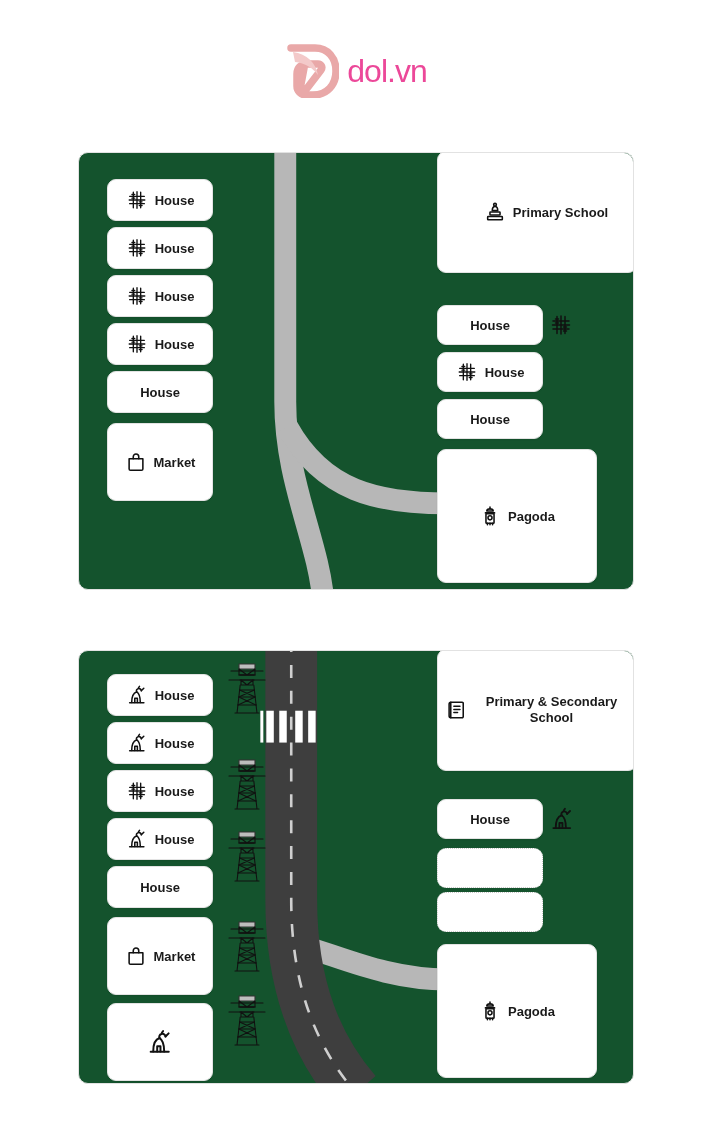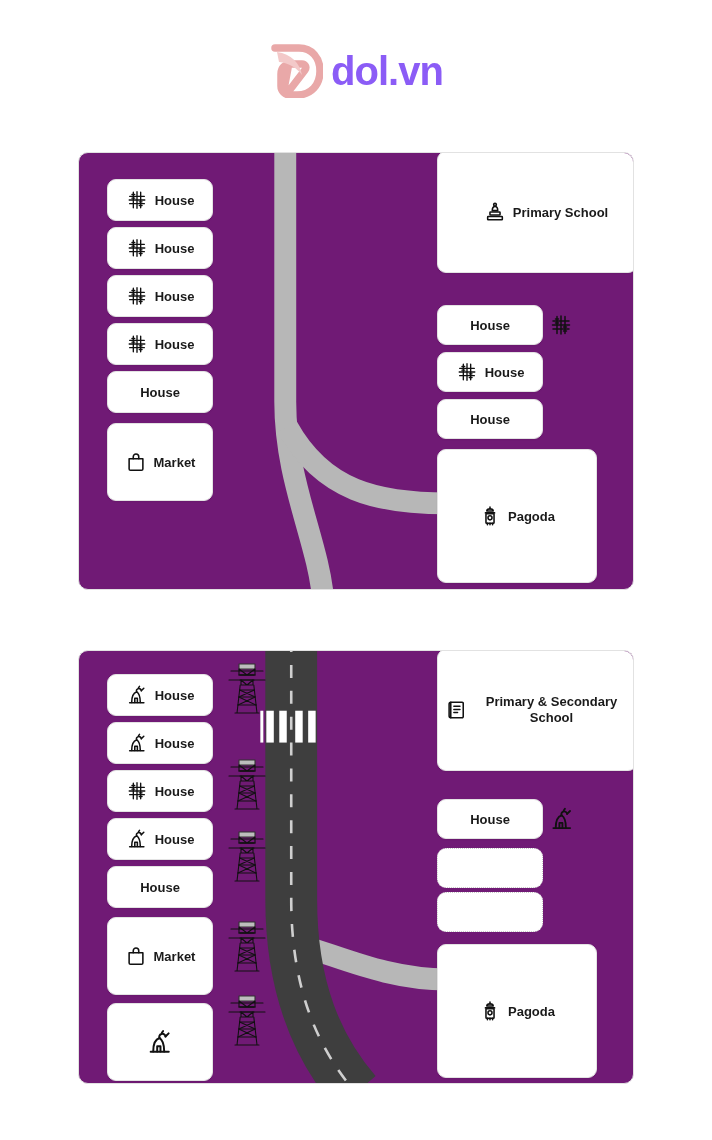--- a/index.html
+++ b/index.html
@@ -11,28 +11,28 @@
   }
   .page { position: relative; width: 712px; height: 1140px; background: #fff; }
 
   
   .logo-wrap {
     position: absolute; left: 0; top: 44px; width: 712px;
     display: flex; align-items: center; justify-content: center; gap: 8px;
   }
   .logo-mark { width: 54px; height: 54px; display: block; }
   .logo-text {
-    font-size: 40px; font-weight: 700; letter-spacing: -1px;
-    color: #8b5cf6; line-height: 1; font-family: "Liberation Sans", sans-serif;
+    font-size: 32px; font-weight: 400; letter-spacing: -1px;
+    color: #ec4899; line-height: 1; font-family: "Liberation Sans", sans-serif;
   }
 
   
   .panel {
     position: absolute;
-    background: #701a75;
+    background: #14532d;
     border: 1px solid #e2e2e2;
     border-radius: 10px;
     overflow: hidden;
   }
   #panel-top    { left: 78px; top: 152px; width: 556px; height: 438px; }
   #panel-bottom { left: 78px; top: 650px; width: 556px; height: 434px; }
 
   
   .road-svg { position: absolute; left: 0; top: 0; width: 100%; height: 100%; }
 

